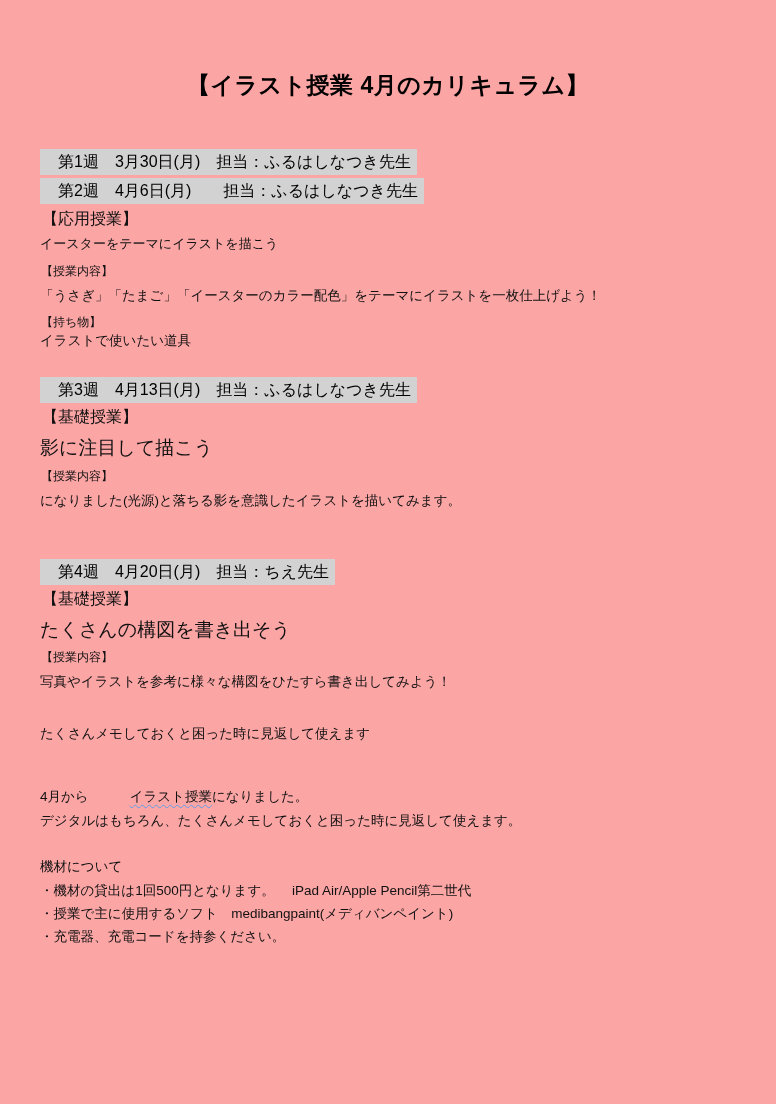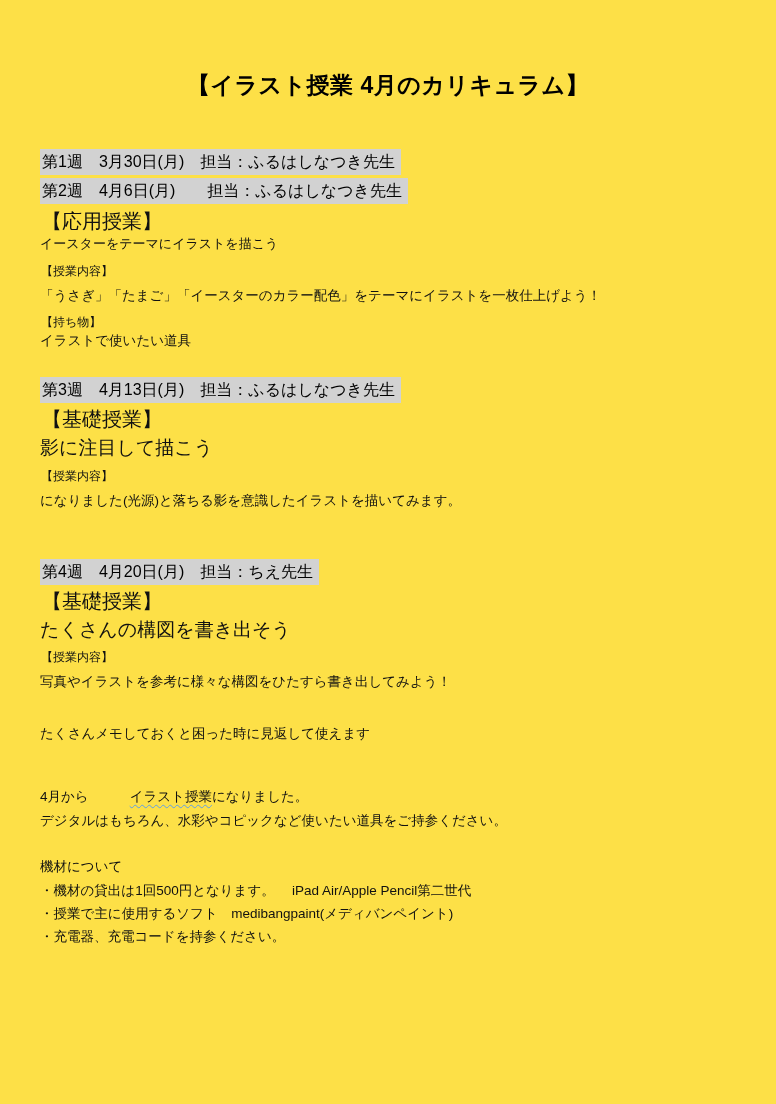--- a/index.html
+++ b/index.html
@@ -4,21 +4,21 @@
 <style>
   html, body {
     margin: 0;
     padding: 0;
     background: #ffffff;
   }
   .page {
     position: relative;
     width: 776px;
     height: 1104px;
-    background: #fde047;
+    background: #fca5a5;
     font-family: "Liberation Sans", "DejaVu Sans", sans-serif;
     color: #111111;
     overflow: hidden;
   }
   .title {
     position: absolute;
     top: 70px;
     left: 0;
     width: 100%;
     margin: 0;
@@ -30,25 +30,25 @@
   }
   .line {
     position: absolute;
     left: 40px;
     white-space: pre;
     line-height: 1.25;
   }
   .week-header {
     font-size: 16px;
     background: var(--highlight, #d2d2d2);
-    padding: 3px 6px 3px 2px;
+    padding: 3px 6px 3px 18px;
     color: #000000;
   }
   .bracket-lg {
-    font-size: 20px;
+    font-size: 16px;
     left: 42px;
   }
   .theme {
     font-size: 13px;
   }
   .subtitle {
     font-size: 19px;
     font-weight: 400;
   }
   .bracket-sm {
@@ -91,20 +91,20 @@
   <div class="line body-sm" style="top:493px">になりました(光源)と落ちる影を意識したイラストを描いてみます。</div>
 
   <div class="line week-header" style="top:559px">第4週　4月20日(月)　担当：ちえ先生</div>
   <div class="line bracket-lg" style="top:589px">【基礎授業】</div>
   <div class="line subtitle" style="top:618px">たくさんの構図を書き出そう</div>
   <div class="line bracket-sm" style="top:650px">【授業内容】</div>
   <div class="line body-sm" style="top:674px">写真やイラストを参考に様々な構図をひたすら書き出してみよう！</div>
   <div class="line body-sm" style="top:726px">たくさんメモしておくと困った時に見返して使えます</div>
 
   <div class="line body-sm" style="top:789px"><span>4月から</span><span class="wavy">イラスト授業</span><span>になりました。</span></div>
-  <div class="line body-sm" style="top:813px">デジタルはもちろん、水彩やコピックなど使いたい道具をご持参ください。</div>
+  <div class="line body-sm" style="top:813px">デジタルはもちろん、たくさんメモしておくと困った時に見返して使えます。</div>
 
   <div class="line body-sm" style="top:859px">機材について</div>
   <div class="line body-sm" style="top:883px">・機材の貸出は1回500円となります。　 iPad Air/Apple Pencil第二世代</div>
   <div class="line body-sm" style="top:906px">・授業で主に使用するソフト　medibangpaint(メディバンペイント)</div>
   <div class="line body-sm" style="top:929px">・充電器、充電コードを持参ください。</div>
 
 </div>
 
 </body></html>

